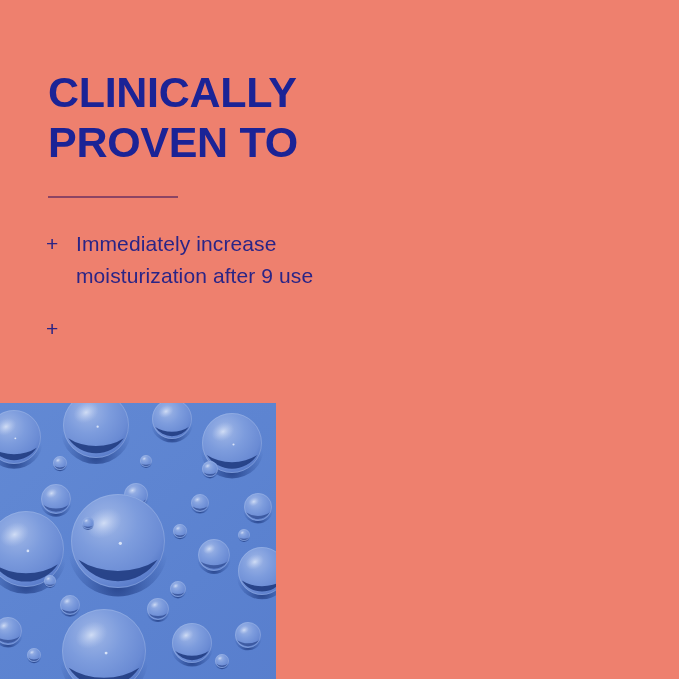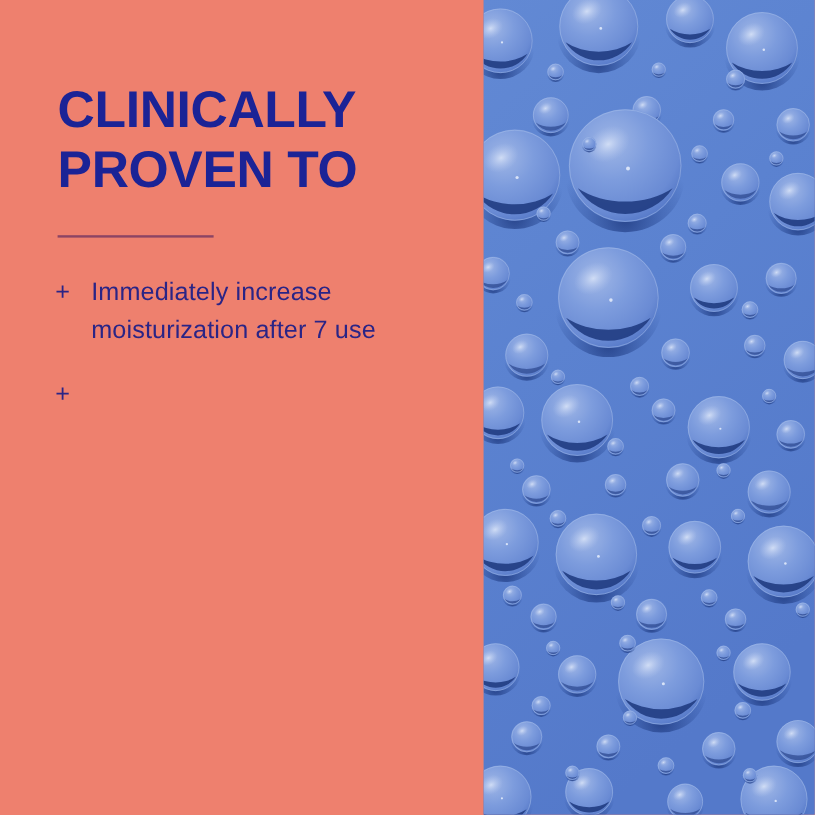--- a/index.html
+++ b/index.html
@@ -6,20 +6,21 @@
   html, body {
     width:679px; height:679px;
     font-family:"Liberation Sans", sans-serif;
     overflow:hidden;
     background:#EE806E;
   }
   #canvas {
     position:relative;
     width:679px; height:581px;
     display:flex;
+    flex-direction:column;
   }
 
   
   #left-panel {
     position:relative;
     width:403px; height:679px;
     background:#EE806E;
     flex:0 0 403px;
     overflow:hidden;
   }
@@ -91,21 +92,21 @@
     <div id="headline">CLINICALLY
 PROVEN TO</div>
 
     <div id="divider"></div>
 
     <div id="benefits">
 
       <div class="benefit">
         <span class="benefit-marker">+</span>
         <span class="benefit-text">Immediately increase
-moisturization after 7 use</span>
+moisturization after 9 use</span>
       </div>
 
       <div class="benefit">
         <span class="benefit-marker">+</span>
       </div>
 
     </div>
   </div>
 
   <div id="right-panel">

